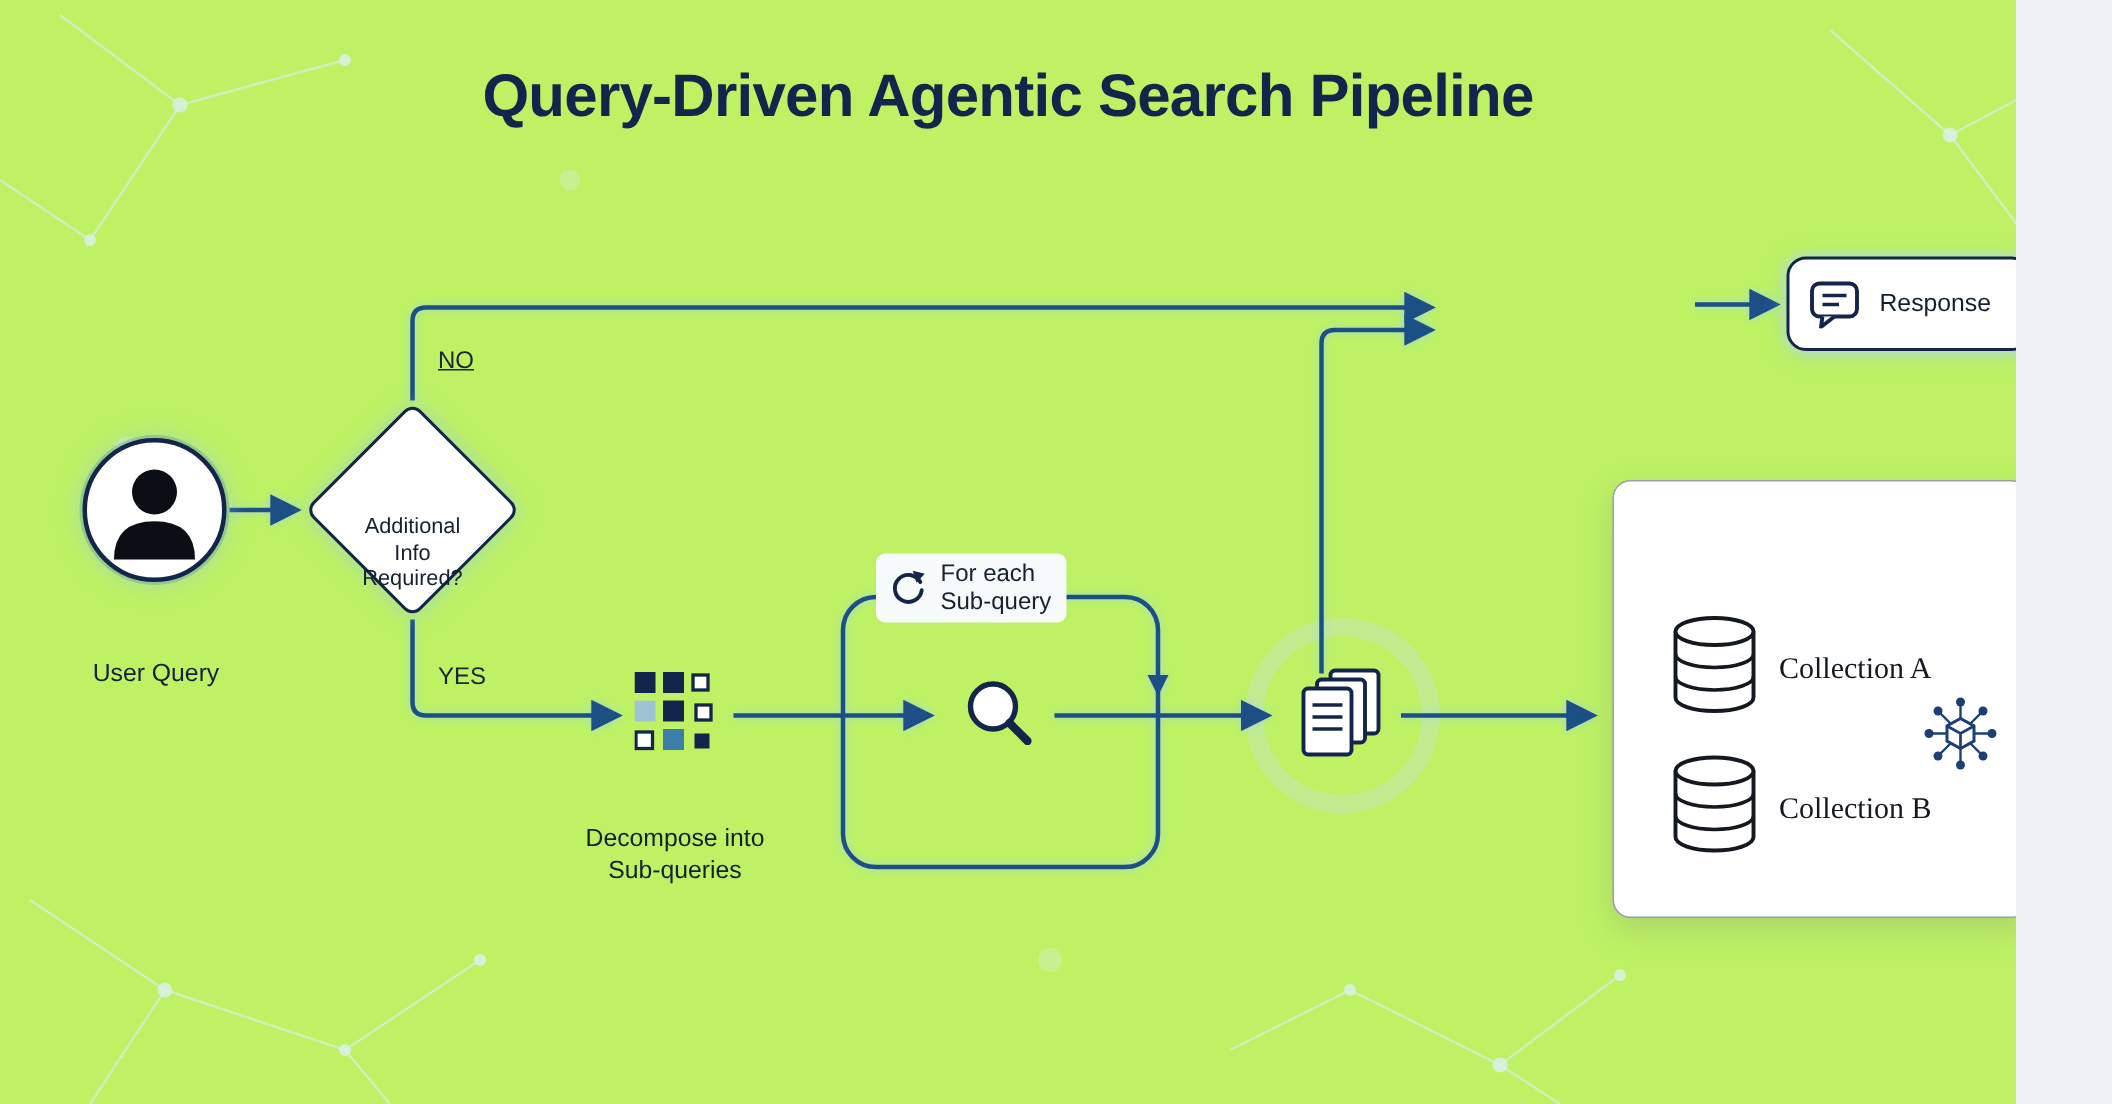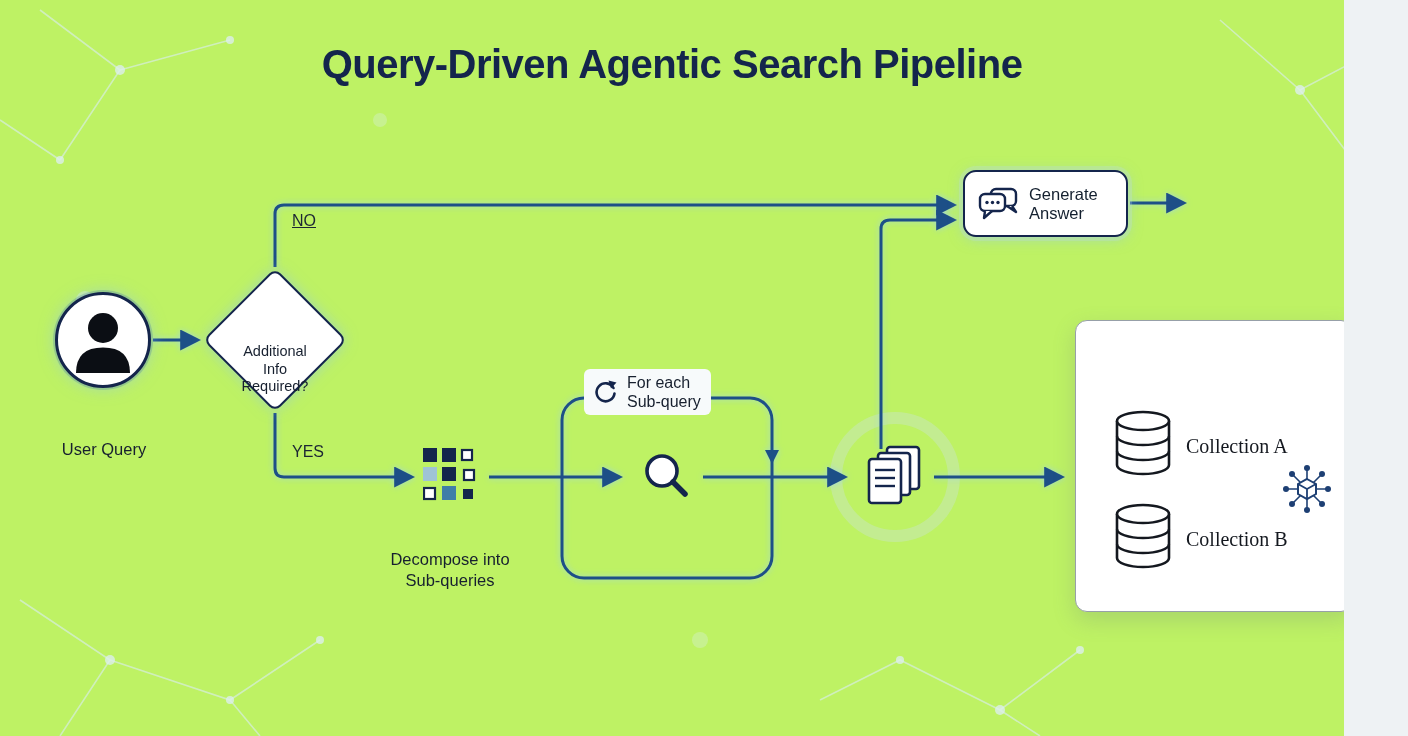--- a/index.html
+++ b/index.html
@@ -113,21 +113,21 @@
       <circle cx="24" cy="16" r="10" fill="#0b0e14"></circle>
       <path d="M6 46 Q6 29 24 29 Q42 29 42 46 Z" fill="#0b0e14"></path>
     </svg>
   </div>
   <div class="node-label" style="left:40px;top:402px;width:128px;">User Query</div>
 
   <div class="diamond"></div>
   <div class="node-label diamond-text">Additional
 Info
 Required?</div>
-  <div class="branch-label" style="left:292px;top:212px;text-decoration:underline;">NO</div>
+  <div class="branch-label" style="left:292px;top:232px;text-decoration:underline;">NO</div>
   <div class="branch-label" style="left:292px;top:443px;">YES</div>
 
   <div class="icon-wrap" style="left:423px;top:448px;">
     <svg width="54" height="54" viewBox="0 0 54 54">
       <rect x="0" y="0" width="14" height="14" fill="#14254c"></rect>
       <rect x="19" y="0" width="14" height="14" fill="#14254c"></rect>
       <rect x="39" y="2" width="10" height="10" fill="#fff" stroke="#14254c" stroke-width="2.2"></rect>
       <rect x="0" y="19" width="14" height="14" fill="#9fc3d4"></rect>
       <rect x="19" y="19" width="14" height="14" fill="#14254c"></rect>
       <rect x="41" y="22" width="10" height="10" fill="#fff" stroke="#14254c" stroke-width="2.2"></rect>
@@ -159,34 +159,30 @@
     <svg width="56" height="64" viewBox="0 0 56 64">
       <rect x="20" y="2" width="32" height="42" rx="3" fill="#fff" stroke="#14254c" stroke-width="2.6"></rect>
       <rect x="11" y="8" width="32" height="42" rx="3" fill="#fff" stroke="#14254c" stroke-width="2.6"></rect>
       <rect x="2" y="14" width="32" height="44" rx="3" fill="#fff" stroke="#14254c" stroke-width="2.6"></rect>
       <line x1="8" y1="25" x2="28" y2="25" stroke="#14254c" stroke-width="2.4"></line>
       <line x1="8" y1="33" x2="28" y2="33" stroke="#14254c" stroke-width="2.4"></line>
       <line x1="8" y1="41" x2="28" y2="41" stroke="#14254c" stroke-width="2.4"></line>
     </svg>
   </div>
 
-  <div class="box" style="left:963px;top:170px;width:165px;height:67px;">
-    <svg width="40" height="34" viewBox="0 0 40 34">
-      <rect x="13" y="2" width="25" height="17" rx="5" fill="#fff" stroke="#14254c" stroke-width="2.4"></rect>
-      <path d="M34 19 L38 25 L29 19" fill="#fff" stroke="#14254c" stroke-width="2.4" stroke-linejoin="round"></path>
-      <rect x="2" y="7" width="25" height="17" rx="5" fill="#fff" stroke="#14254c" stroke-width="2.4"></rect>
-      <path d="M7 24 L6 31 L14 24" fill="#fff" stroke="#14254c" stroke-width="2.4" stroke-linejoin="round"></path>
-      <circle cx="9" cy="15.5" r="1.7" fill="#14254c"></circle>
-      <circle cx="14.5" cy="15.5" r="1.7" fill="#14254c"></circle>
-      <circle cx="20" cy="15.5" r="1.7" fill="#14254c"></circle>
-    </svg>
-    <span class="txt">Generate
-Answer</span>
-  </div>
-
+
+  <div class="box" style="left:1191px;top:171px;width:163px;height:63px;">
+    <svg width="36" height="32" viewBox="0 0 36 32">
+      <rect x="2" y="2" width="30" height="22" rx="5" fill="#fff" stroke="#14254c" stroke-width="2.6"></rect>
+      <path d="M9 24 L8 31 L17 24" fill="#fff" stroke="#14254c" stroke-width="2.6" stroke-linejoin="round"></path>
+      <line x1="9" y1="10" x2="25" y2="10" stroke="#14254c" stroke-width="2.4"></line>
+      <line x1="9" y1="16" x2="20" y2="16" stroke="#14254c" stroke-width="2.4"></line>
+    </svg>
+    <span class="txt">Response</span>
+  </div>
 
   <div class="vdb">
 
     <div class="icon-wrap" style="left:38px;top:88px;">
       <svg width="58" height="68" viewBox="0 0 58 68">
         <path d="M3 12 V56 A26 9 0 0 0 55 56 V12" fill="#fff" stroke="#14181f" stroke-width="2.6"></path>
         <ellipse cx="29" cy="12" rx="26" ry="9" fill="#fff" stroke="#14181f" stroke-width="2.6"></ellipse>
         <path d="M3 27 A26 9 0 0 0 55 27" fill="none" stroke="#14181f" stroke-width="2.4"></path>
         <path d="M3 42 A26 9 0 0 0 55 42" fill="none" stroke="#14181f" stroke-width="2.4"></path>
       </svg>

